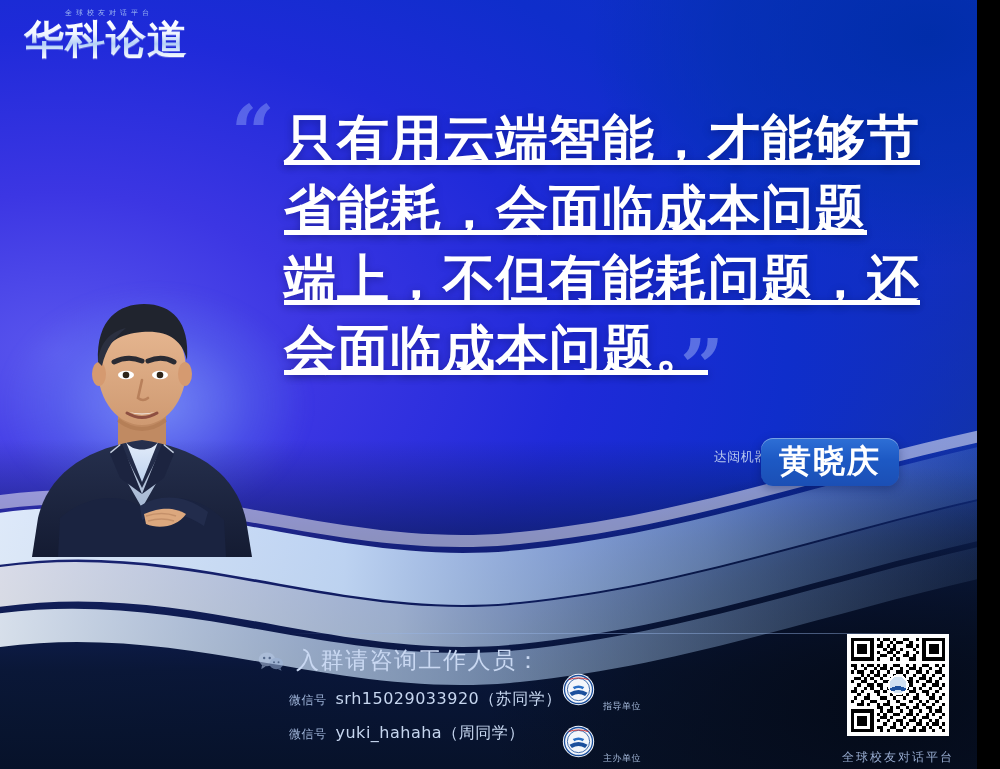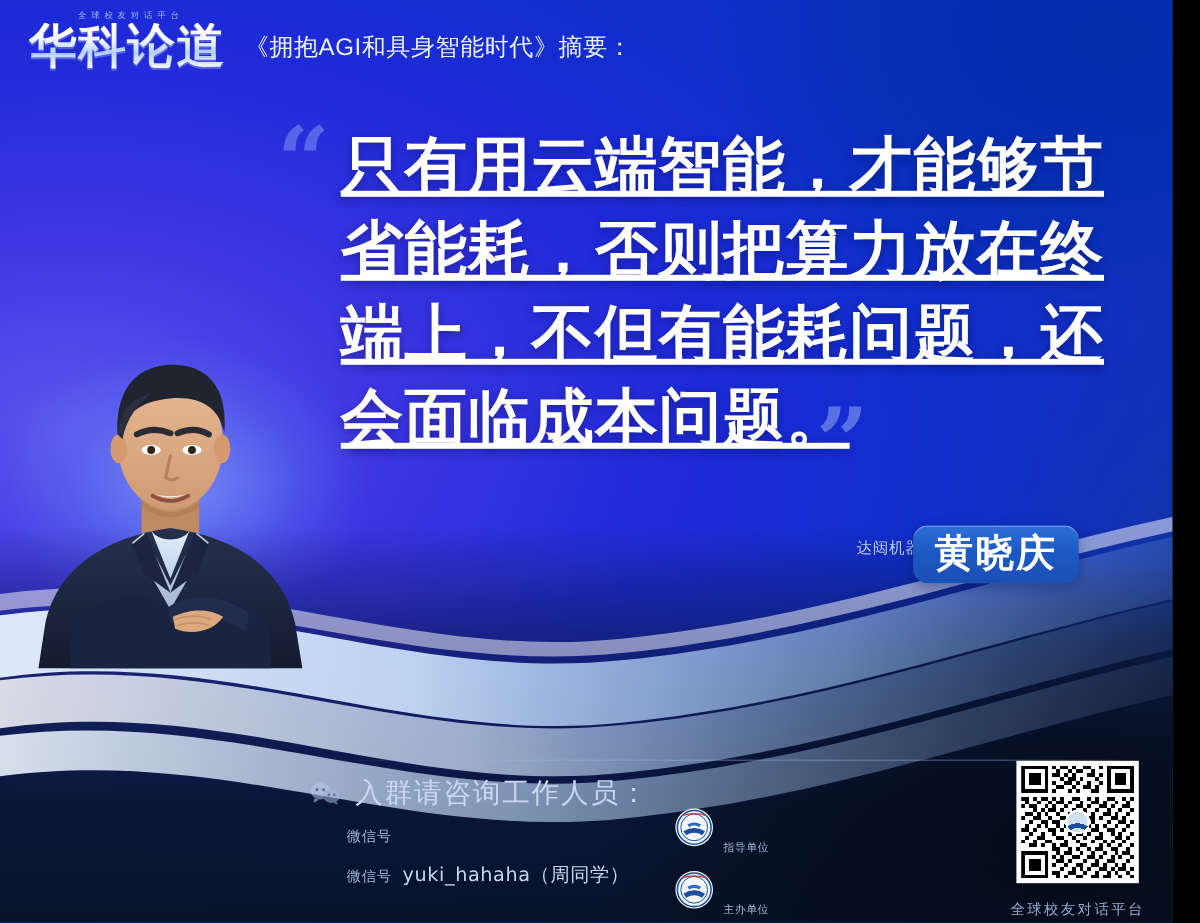--- a/index.html
+++ b/index.html
@@ -188,27 +188,26 @@
     <path d="M-20,150 C 180,116 330,204 520,184 C 700,166 850,106 1020,72 L1020,112 C 850,146 700,206 520,224 C 330,244 180,154 -20,190 Z" fill="url(#wg2)"></path>
     <path d="M-20,196 C 180,164 330,250 520,230 C 700,212 850,152 1020,118 L1020,150 C 850,184 700,244 520,262 C 330,282 180,196 -20,230 Z" fill="url(#wg3)"></path>
     <path d="M-20,78 C 180,44 330,132 520,112 C 700,94 850,34 1020,2 L1020,14 C 850,46 700,106 520,124 C 330,144 180,58 -20,92 Z" fill="#ffffff" opacity=".5"></path>
   </svg>
 
   <div class="header">
     <div class="logo-wrap">
       <div class="logo-sub">全球校友对话平台</div>
       <div class="logo-main">华科论道</div>
     </div>
-    <div class="header-title">《拥抱AGI和具身智能时代》摘要：</div>
   </div>
 
   <div class="quote-open">“</div>
   <div class="quote">
     <div>只有用云端智能，才能够节</div>
-    <div>省能耗，否则把算力放在终</div>
+    <div>省能耗，会面临成本问题</div>
     <div>端上，不但有能耗问题，还</div>
     <div>会面临成本问题。</div>
   </div>
   <div class="quote-close">”</div>
 
   <div class="attrib">达闼机器人公司董事长兼CEO</div>
   <div class="namebadge">黄晓庆</div>
 
   <div class="divider"></div>
 
@@ -221,20 +220,21 @@
         <circle cx="14.4" cy="8.4" r="1.5" fill="#18305a"></circle>
         <ellipse cx="22.5" cy="15" rx="8.4" ry="7" fill="#9fb6da"></ellipse>
         <path d="M27.5 20.5 L29 24 L24.4 21.8 Z" fill="#9fb6da"></path>
         <circle cx="19.7" cy="13.6" r="1.2" fill="#18305a"></circle>
         <circle cx="25.3" cy="13.6" r="1.2" fill="#18305a"></circle>
       </svg>
       <div class="f-title">入群请咨询工作人员：</div>
     </div>
     <div class="f-line">
       <span class="f-lbl">微信号</span>
+      <span class="f-val">srh15029033920（苏同学）</span>
     </div>
     <div class="f-line">
       <span class="f-lbl">微信号</span>
       <span class="f-val">yuki_hahaha（周同学）</span>
     </div>
   </div>
 
   <div class="orgs">
     <div class="org">
       <svg class="org-seal" viewBox="0 0 40 40">

